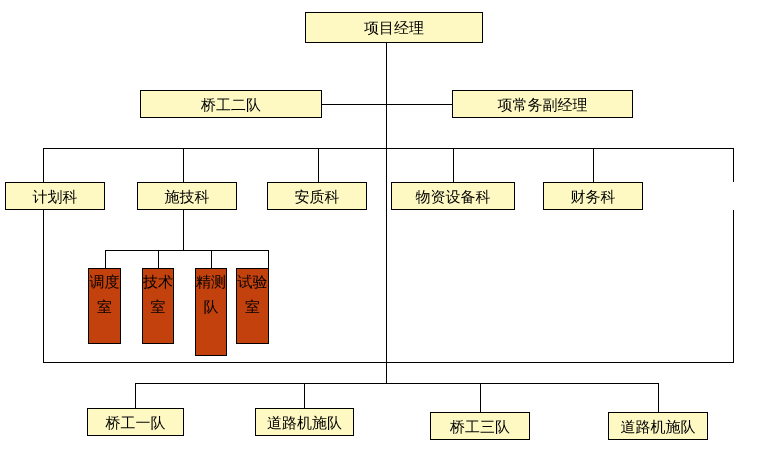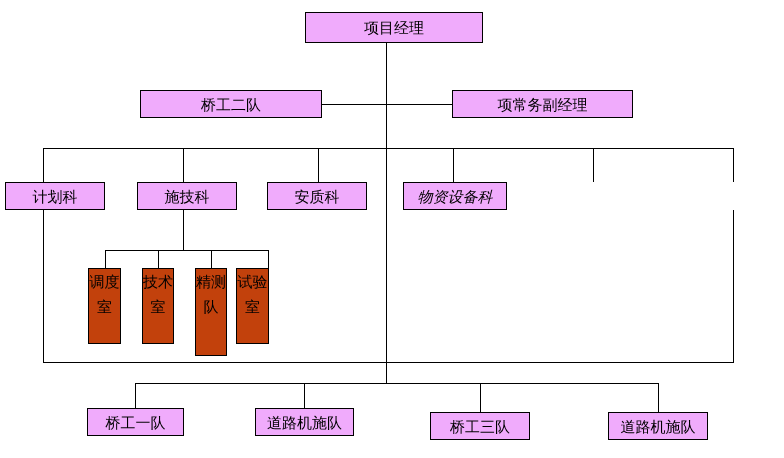--- a/index.html
+++ b/index.html
@@ -9,21 +9,21 @@
     height: 458px;
     background: #ffffff;
     font-family: "Liberation Sans", "DejaVu Sans", sans-serif;
     color: #000000;
     overflow: hidden;
   }
   .node {
     position: absolute;
     box-sizing: border-box;
     border: 1px solid #000000;
-    background: #f0abfc;
+    background: #fef9c3;
     display: flex;
     align-items: center;
     justify-content: center;
     font-size: 15px;
     line-height: 1;
     white-space: nowrap;
   }
   .vnode {
     position: absolute;
     box-sizing: border-box;
@@ -74,21 +74,22 @@
   <div class="vline" style="left:658px; top:383px; height:29px;"></div>
 
   <div class="node" style="left:305px; top:12px; width:178px; height:31px;">项目经理</div>
 
   <div class="node" style="left:140px; top:90px; width:182px; height:28px;">桥工二队</div>
   <div class="node" style="left:452px; top:90px; width:181px; height:28px;">项常务副经理</div>
 
   <div class="node" style="left:5px; top:182px; width:100px; height:28px;">计划科</div>
   <div class="node" style="left:137px; top:182px; width:100px; height:28px;">施技科</div>
   <div class="node" style="left:267px; top:182px; width:100px; height:28px;">安质科</div>
-  <div class="node" style="left:403px; top:182px; width:104px; height:28px;font-style:italic;">物资设备科</div>
+  <div class="node" style="left:391px; top:182px; width:124px; height:28px;">物资设备科</div>
+  <div class="node" style="left:543px; top:182px; width:100px; height:28px;">财务科</div>
 
   <div class="vnode" style="left:88px; top:268px; width:33px; height:76px;">调度室</div>
   <div class="vnode" style="left:142px; top:268px; width:32px; height:76px;">技术室</div>
   <div class="vnode" style="left:195px; top:268px; width:32px; height:88px;">精测队</div>
   <div class="vnode" style="left:236px; top:268px; width:33px; height:76px;">试验室</div>
 
   <div class="node" style="left:87px; top:408px; width:97px; height:28px;">桥工一队</div>
   <div class="node" style="left:255px; top:408px; width:99px; height:28px;">道路机施队</div>
   <div class="node" style="left:430px; top:412px; width:100px; height:28px;">桥工三队</div>
   <div class="node" style="left:608px; top:412px; width:100px; height:28px;">道路机施队</div>

